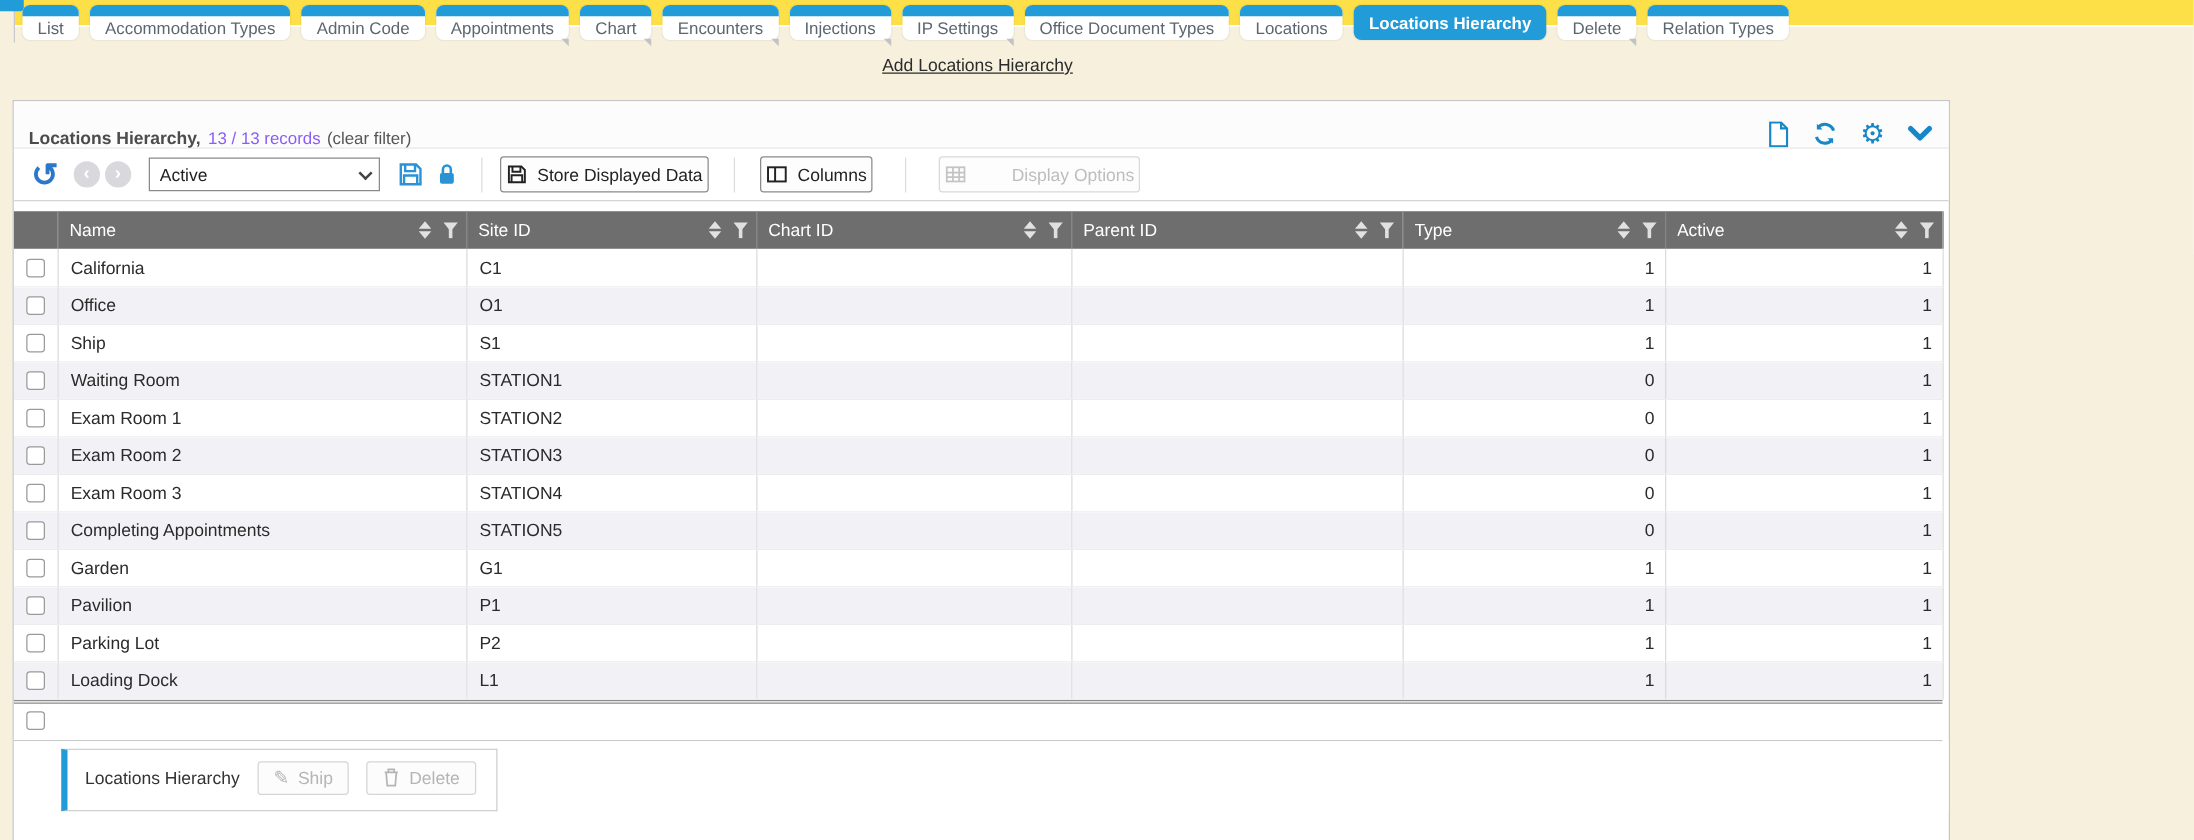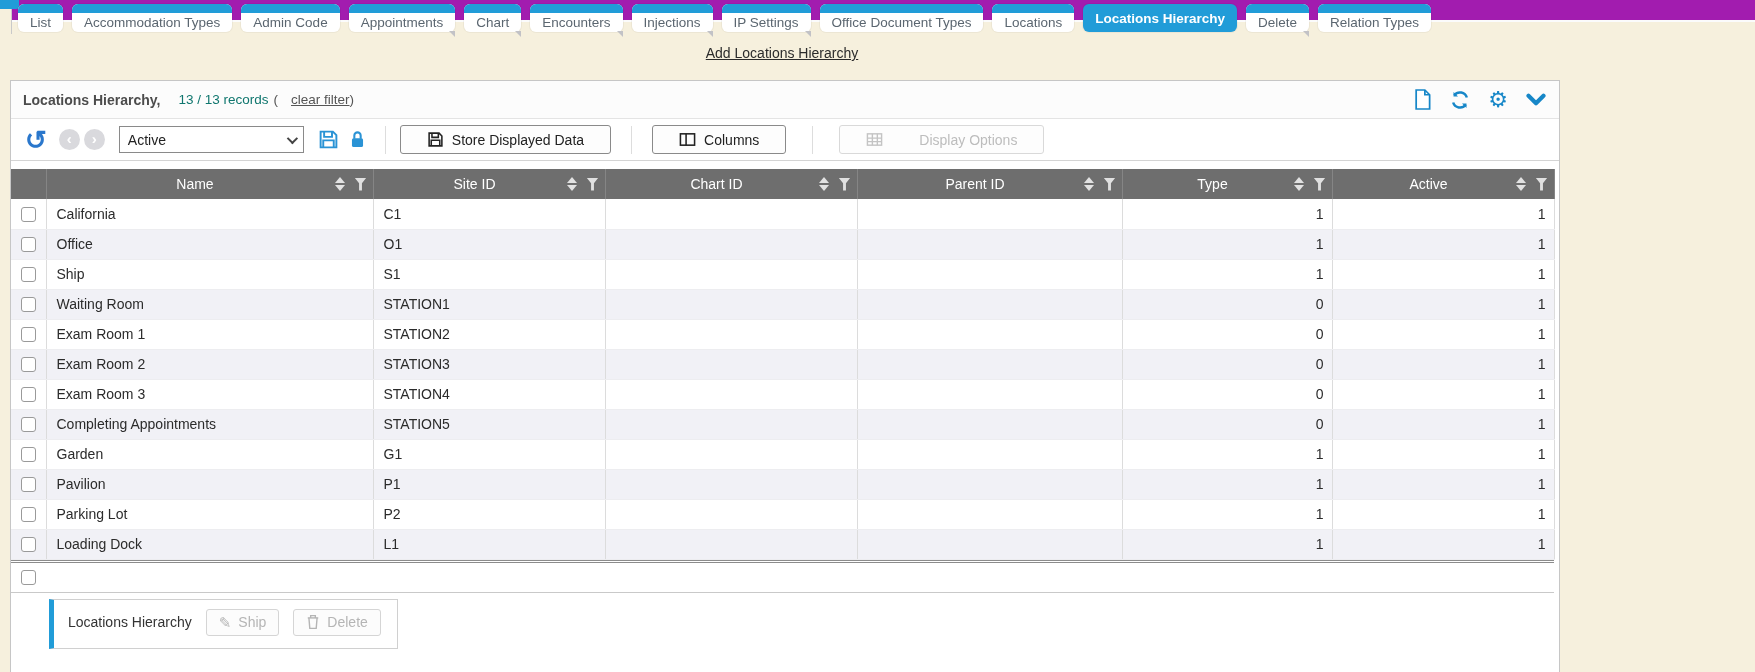--- a/index.html
+++ b/index.html
@@ -7,21 +7,21 @@
   body {
     font-family: "Liberation Sans", sans-serif;
     background:#f6f0dd;
     position:relative;
     color:#2b2b2b;
   }
 
   
   .tabbar {
     position:absolute; top:0; left:0; width:1755px; height:22px;
-    background:#a21caf; border-bottom:2px solid #fbfbfb;
+    background:#fde047; border-bottom:2px solid #fbfbfb;
     display:flex; align-items:flex-start; padding:4px 0 0 18px; gap:9px;
   }
   .tabbar-left-strip {
     position:absolute; left:0; top:0; width:12px; height:34px;
     background:#f6f0dd; border-right:1px solid #c9c9c9;
   }
   .tab-fragment {
     position:absolute; left:0; top:0; width:19px; height:9px;
     background:#219cd8; border-radius:0 0 3px 0;
   }
@@ -48,27 +48,27 @@
     text-align:center; padding-right:6px;
   }
   .add-link { font-size:14px; color:#2b2b2b; text-decoration:underline; cursor:pointer; }
 
   
   .panel {
     position:absolute; left:10px; top:80px; width:1550px; height:600px;
     background:#fff; border:1px solid #c6c6c6; overflow:hidden;
   }
   .panel-header {
-    height:38px; display:flex; align-items:center; padding:0 12px;
+    height:38px; display:flex; align-items:flex-end; padding:0 12px;
     background:#fcfcfc; border-bottom:1px solid #e4e4e4;
   }
   .panel-title { font-size:14px; font-weight:bold; color:#4c4c4c; }
-  .records-text { font-size:13.5px; color:#0f766e; margin-left:18px; }
+  .records-text { font-size:13.5px; color:#8b5cf6; margin-left:6px; }
   .clear-filter-wrap { font-size:13.5px; color:#555; margin-left:5px; }
-  .clear-filter { text-decoration:underline; cursor:pointer;margin-left:13px; }
+  .clear-filter { cursor:pointer; }
   .panel-header-icons { margin-left:auto; display:flex; align-items:center; gap:16px; }
   .hicon { width:22px; height:22px; display:flex; align-items:center; justify-content:center; cursor:pointer; }
   .gear-glyph { font-size:22px; color:#1787c8; line-height:1; }
 
   
   .toolbar {
     height:42px; display:flex; align-items:center; padding:0 14px;
     border-bottom:1px solid #d4d4d4; background:#fff;
   }
   .undo-glyph { font-size:26px; font-weight:bold; color:#2a77cc; line-height:22px; cursor:pointer; margin-right:8px; }
@@ -86,32 +86,32 @@
     transform:rotate(45deg) translateY(-2px);
   }
   .ticon { display:flex; align-items:center; justify-content:center; cursor:pointer; }
   .ticon.save { margin-left:14px; }
   .ticon.lock { margin-left:9px; }
   .vdiv { width:1px; height:28px; background:#ddd; }
   .vdiv.d1 { margin:0 14px 0 18px; }
   .vdiv.d2 { margin:0 20px; }
   .vdiv.d3 { margin:0 26px; }
   .tbtn {
-    height:29px; display:flex; align-items:center; gap:8px; padding:0 26px;
+    height:29px; display:flex; align-items:center; gap:8px; padding:0 4px;
     border:1px solid #8a8a8a; border-radius:3px; background:#fdfdfd;
     font-size:14px; color:#222; cursor:pointer; white-space:nowrap;
   }
   .tbtn.disabled { border-color:#d9d9d9; color:#bdbdbd; background:#fdfdfd; cursor:default;gap:36px; }
 
   
   .grid-wrap { margin-top:8px; }
   table.grid { border-collapse:collapse; table-layout:fixed; width:1543px; }
   .grid th {
     background:#6e6e6e; color:#fff; font-weight:normal; font-size:14px;
-    height:30px; text-align:center; padding:0 6px 0 9px;
+    height:30px; text-align:left; padding:0 6px 0 9px;
     border-right:1px solid #858585; cursor:pointer;
   }
   .grid th .th-inner { display:flex; align-items:center; }
   .grid th .th-label { flex:1; white-space:nowrap; overflow:hidden; }
   .sort-icon { display:flex; flex-direction:column; gap:2px; margin-right:10px; cursor:pointer; }
   .sort-icon .up { width:0; height:0; border-left:5px solid transparent; border-right:5px solid transparent; border-bottom:6px solid #e2e2e2; }
   .sort-icon .dn { width:0; height:0; border-left:5px solid transparent; border-right:5px solid transparent; border-top:6px solid #e2e2e2; }
   .funnel-icon {
     width:12px; height:13px; background:#e0e0e0; cursor:pointer;
     clip-path:polygon(0 0, 100% 0, 62% 45%, 62% 100%, 38% 100%, 38% 45%);

